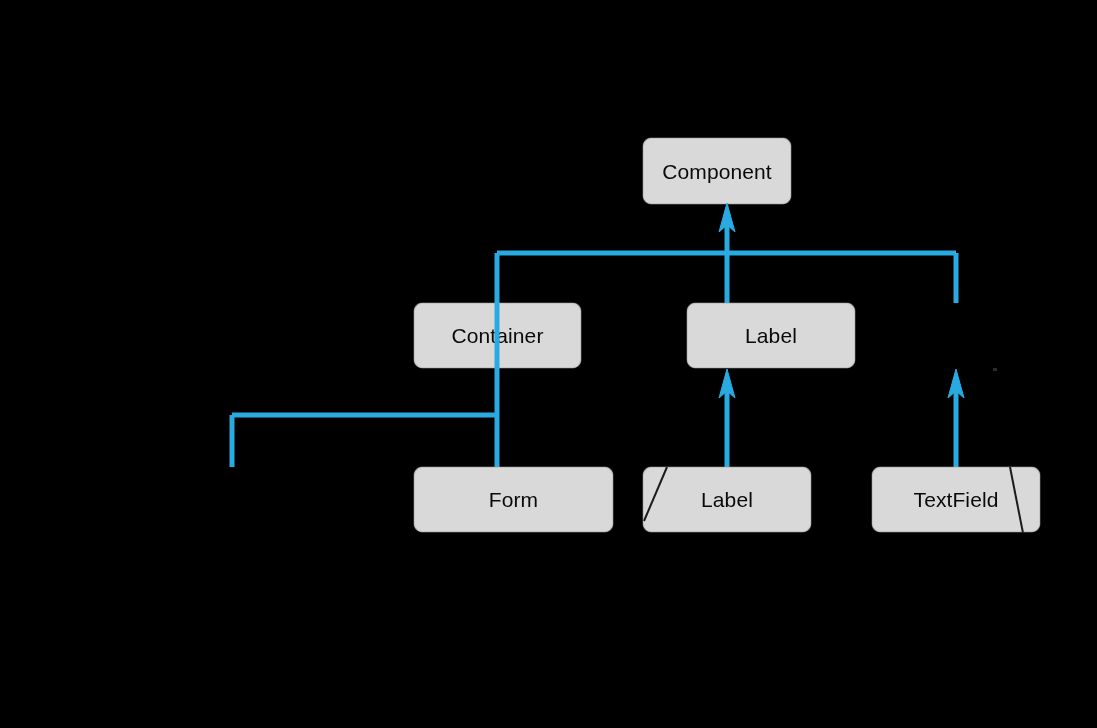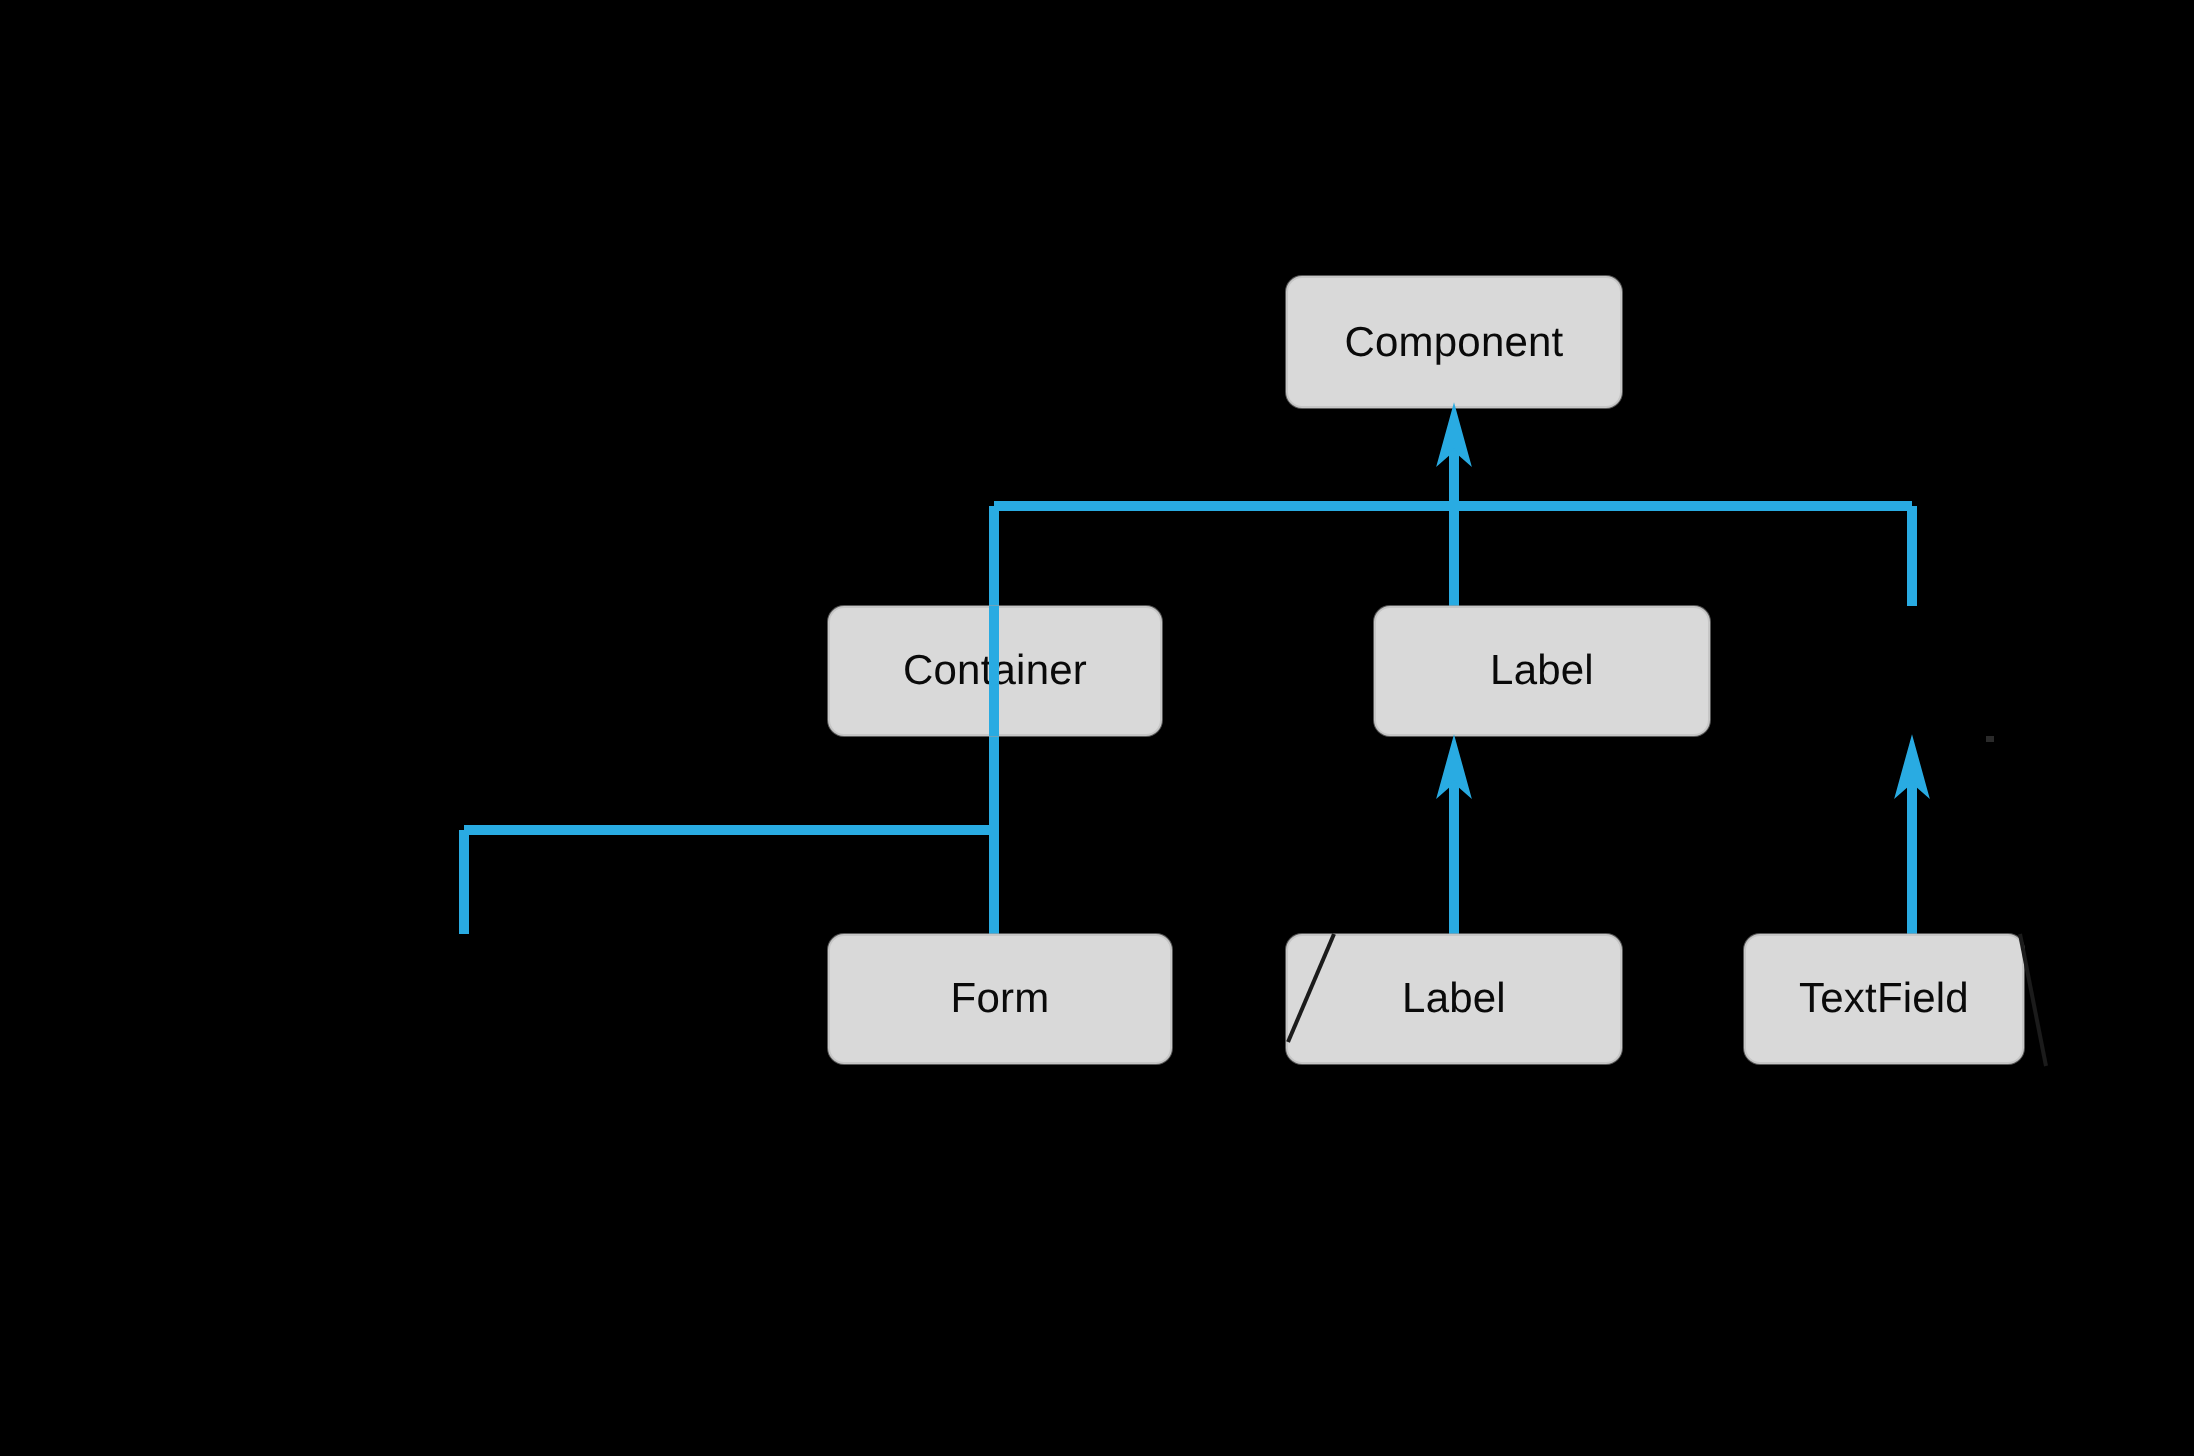--- a/index.html
+++ b/index.html
@@ -67,43 +67,43 @@
       <path d="M232,415 L497,415"></path>
       <path d="M232,415 L232,467"></path>
       <path d="M497,415 L497,467"></path>
 
       <path d="M727,467 L727,381"></path>
 
       <path d="M956,467 L956,381"></path>
     </g>
   </svg>
 
-  <div class="node" style="left:643px;top:138px;width:168px;height:66px;">
+  <div class="node" style="left:643px;top:138px;width:148px;height:66px;">
     <span>Component</span>
   </div>
 
   <div class="node" style="left:414px;top:303px;width:167px;height:65px;">
     <span>Container</span>
   </div>
 
   <div class="node" style="left:643px;top:303px;width:168px;height:65px;margin-left:44px;">
     <span>Label</span>
   </div>
 
 
 
-  <div class="node" style="left:414px;top:467px;width:172px;height:65px;">
+  <div class="node" style="left:414px;top:467px;width:199px;height:65px;">
     <span>Form</span>
   </div>
 
   <div class="node" style="left:643px;top:467px;width:168px;height:65px;">
     <span>Label</span>
   </div>
 
-  <div class="node" style="left:872px;top:467px;width:140px;height:65px;">
+  <div class="node" style="left:872px;top:467px;width:168px;height:65px;">
     <span>TextField</span>
   </div>
 
   <svg id="edge-layer-top" class="edge-over" viewBox="0 0 1097 728" style="position:absolute;left:0;top:0;width:1097px;height:728px;pointer-events:none;">
 
     <path d="M497,303 L497,368" fill="none" stroke="#29abe2" stroke-width="5"></path>
 
     <path d="M727,203 L719,232 L727,225 L735,232 Z" fill="#29abe2" stroke="#29abe2" stroke-width="1" stroke-linejoin="miter"></path>
     <path d="M727,369 L719,398 L727,391 L735,398 Z" fill="#29abe2" stroke="#29abe2" stroke-width="1" stroke-linejoin="miter"></path>
     <path d="M956,369 L948,398 L956,391 L964,398 Z" fill="#29abe2" stroke="#29abe2" stroke-width="1" stroke-linejoin="miter"></path>

